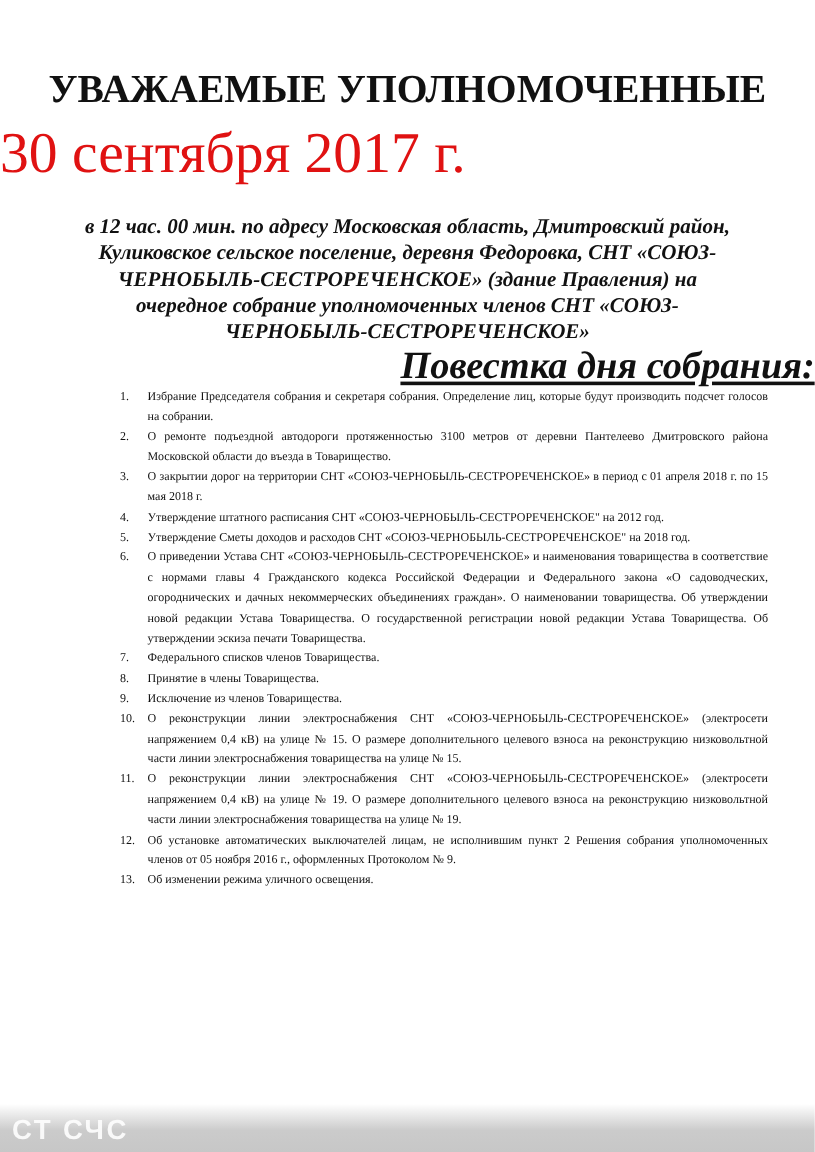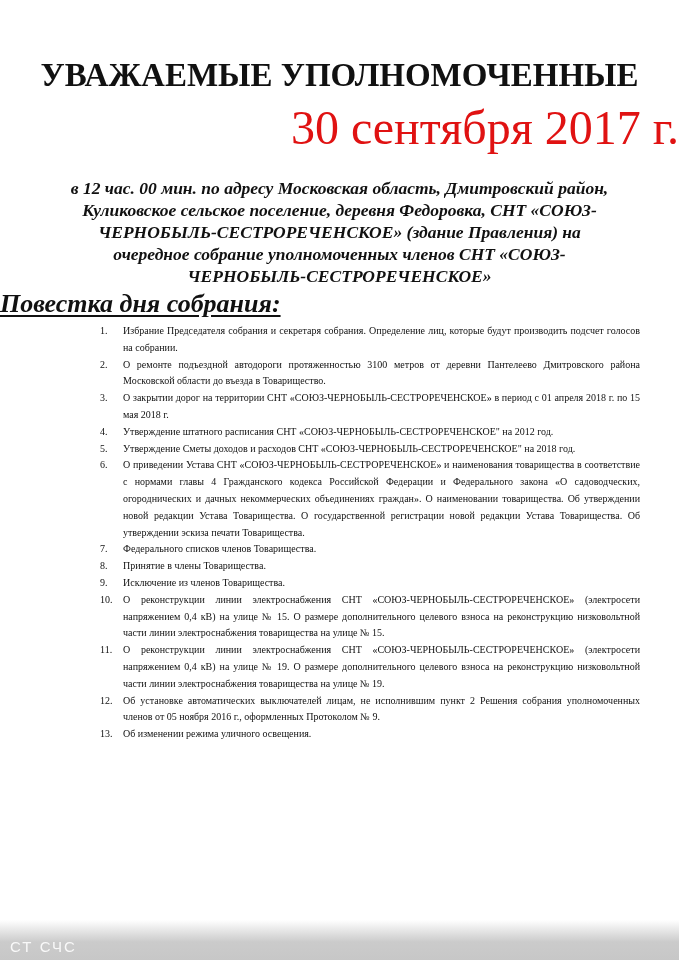--- a/index.html
+++ b/index.html
@@ -16,43 +16,43 @@
   .greeting {
     margin: 58px 20px 0 20px;
     text-align: center;
     font-weight: bold;
     font-size: 33px;
     line-height: 35px;
     color: #111111;
   }
   .meeting-date {
     margin-top: 8px;
-    text-align: right;
+    text-align: left;
     font-weight: bold;
     font-size: 48px;
     line-height: 54px;
     color: #e01212;
     font-weight: normal;
   }
   .meeting-address {
     width: 548px;
     margin: 22px auto 0 auto;
     text-align: center;
     font-weight: bold;
     font-style: italic;
     font-size: 17.5px;
     line-height: 22px;
     color: #111111;
   }
   .agenda-title {
     margin-top: 0px;
-    text-align: left;
+    text-align: right;
     font-weight: bold;
     font-style: italic;
-    font-size: 26px;
+    font-size: 32px;
     line-height: 34px;
     text-decoration: underline;
     text-underline-offset: 3px;
     color: #111111;
   }
   ol.agenda-list {
     margin: 2px 0 0 100px;
     padding: 0;
     width: 540px;
     list-style: none;
@@ -82,23 +82,24 @@
       rgba(203,203,203,0) 0%,
       rgba(203,203,203,0.55) 30%,
       #cbcbcb 55%,
       #c7c7c7 100%);
   }
   .watermark {
     position: absolute;
     left: 10px;
     bottom: 5px;
     font-family: "Liberation Sans", sans-serif;
-    font-size: 15px;
+    font-size: 23px;
     letter-spacing: 2px;
     color: rgba(255,255,255,0.88);
+    font-weight: bold;
   }
 </style>
 </head>
 <body>
 
 <div class="page">
 
   <div class="greeting">
     <div>УВАЖАЕМЫЕ УПОЛНОМОЧЕННЫЕ</div>
   </div>

